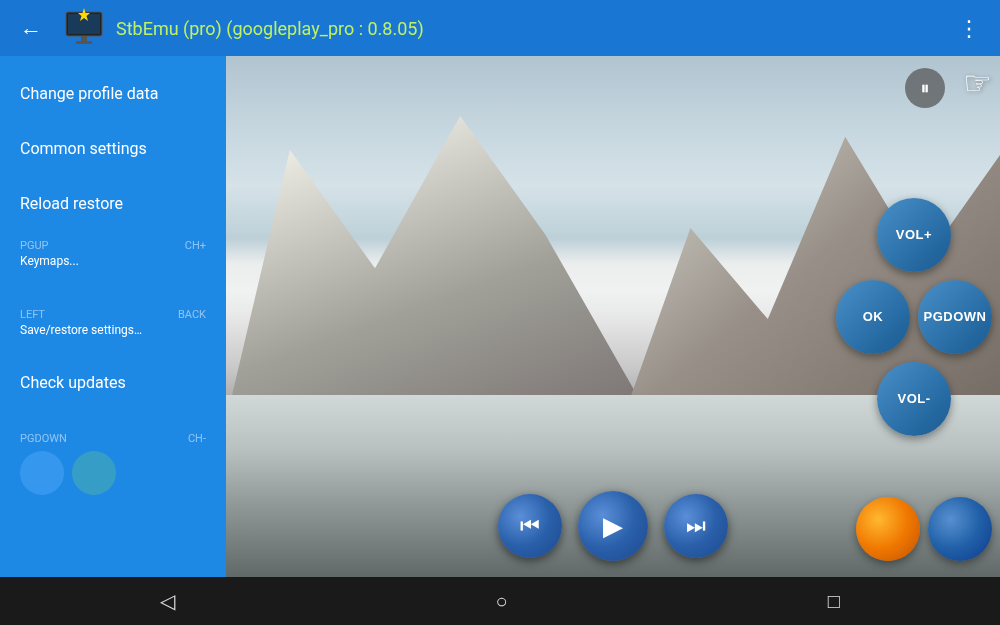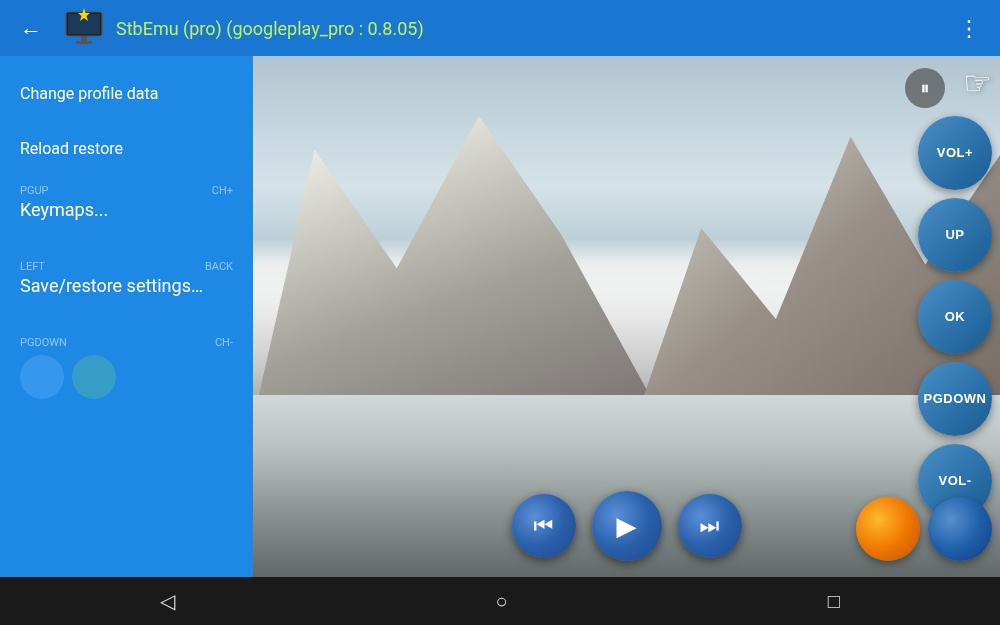--- a/index.html
+++ b/index.html
@@ -54,21 +54,21 @@
 
     
     .main-content {
       display: flex;
       width: 100%;
       height: calc(625px - 56px - 48px);
     }
 
     
     .sidebar {
-      width: 253px;
+      width: 226px;
       background: #1E88E5;
       height: 100%;
       padding-top: 10px;
       position: relative;
       z-index: 5;
     }
     .sidebar-item {
       padding: 18px 20px;
       color: white;
       font-size: 16px;
@@ -81,21 +81,21 @@
       position: relative;
     }
     .keymap-hints {
       display: flex;
       justify-content: space-between;
       font-size: 11px;
       color: rgba(255,255,255,0.5);
       margin-bottom: 2px;
     }
     .keymap-link {
-      font-size: 18px;
+      font-size: 12px;
       color: white;
       cursor: pointer;
     }
     .left-right-hints {
       display: flex;
       justify-content: space-between;
       font-size: 11px;
       color: rgba(255,255,255,0.5);
       margin-top: 14px;
       margin-bottom: 2px;
@@ -214,21 +214,20 @@
       top: 50%;
       transform: translateY(-50%);
       display: flex;
       flex-direction: column;
       gap: 8px;
       align-items: center;
     }
     .remote-row {
       display: flex;
       gap: 8px;
-      flex-direction: column;
     }
     .remote-btn {
       width: 74px;
       height: 74px;
       border-radius: 50%;
       background: linear-gradient(135deg, #4A90C8 0%, #2A6FA8 60%, #1A5A90 100%);
       display: flex;
       align-items: center;
       justify-content: center;
       color: white;
@@ -332,35 +331,41 @@
   <div class="overflow-menu">⋮</div>
 </div>
 
 <div class="main-content">
 
   <div class="sidebar">
     <div class="sidebar-item">
       <span>Change profile data</span>
     </div>
     <div class="sidebar-item">
+      <span>Common settings</span>
+    </div>
+    <div class="sidebar-item">
       <span>Reload restore</span>
     </div>
     <div class="sidebar-keymap-area">
       <div class="keymap-hints">
         <span>PGUP</span>
         <span>CH+</span>
       </div>
       <div class="keymap-link">Keymaps...</div>
     </div>
     <div class="sidebar-keymap-area">
       <div class="left-right-hints">
         <span>LEFT</span>
         <span>BACK</span>
       </div>
       <div class="keymap-link">Save/restore settings…</div>
+    </div>
+    <div class="sidebar-item">
+      <span>Check updates</span>
     </div>
     <div class="sidebar-keymap-area">
       <div class="pgdown-hints">
         <span>PGDOWN</span>
         <span>CH-</span>
       </div>
       <div class="sidebar-btn-row">
         <div class="sidebar-circle-btn"></div>
         <div class="sidebar-circle-btn" style="background:rgba(100,200,140,0.35);"></div>
       </div>
@@ -376,21 +381,20 @@
 
     <div class="pause-btn-overlay">
       <span class="pause-icon">⏸</span>
     </div>
 
     <div class="hand-cursor-overlay">☞</div>
 
     <div class="remote-controls">
       <div class="remote-row">
         <button class="remote-btn">VOL+</button>
-        <button class="remote-btn">UP</button>
       </div>
       <div class="remote-row">
         <button class="remote-btn">OK</button>
         <button class="remote-btn">PGDOWN</button>
       </div>
       <div class="remote-row">
         <button class="remote-btn">VOL-</button>
       </div>
     </div>
 

